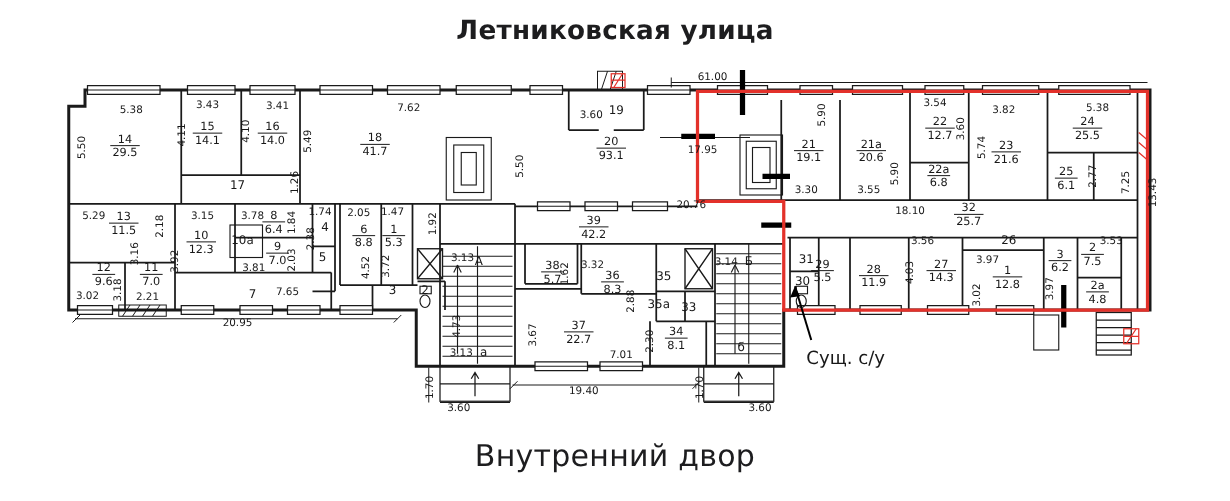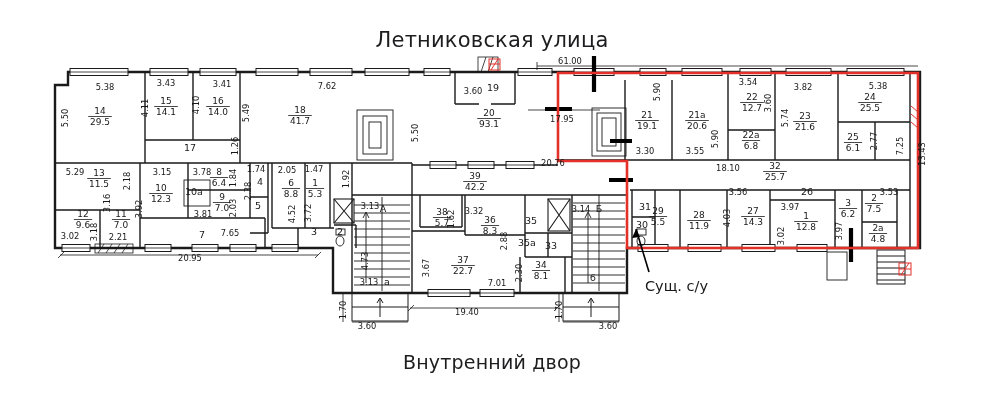--- a/index.html
+++ b/index.html
@@ -1,21 +1,21 @@
 <!DOCTYPE html>
 <html><head>
 <meta charset="utf-8">
 <style>
   html,body{margin:0;padding:0;background:#fff;}
   .stage{position:relative;width:984px;height:401px;background:#fff;overflow:hidden;
          font-family:"DejaVu Sans",sans-serif;}
   .title{position:absolute;left:50%;transform:translateX(-50%);color:#1d1d1f;
          font-size:21px;letter-spacing:0.2px;white-space:nowrap;}
-  .title.top{top:28px;}
-  .title.bottom{top:351px;font-size:19px;}
+  .title.top{top:12px;font-weight:bold;}
+  .title.bottom{top:351px;font-size:24px;}
   svg{position:absolute;left:0;top:0;}
   svg text{fill:#181818;}
 </style>
 </head>
 <body>
 
 <div class="stage">
   <div class="title top">Летниковская улица</div>
   <div class="title bottom">Внутренний двор</div>
 

